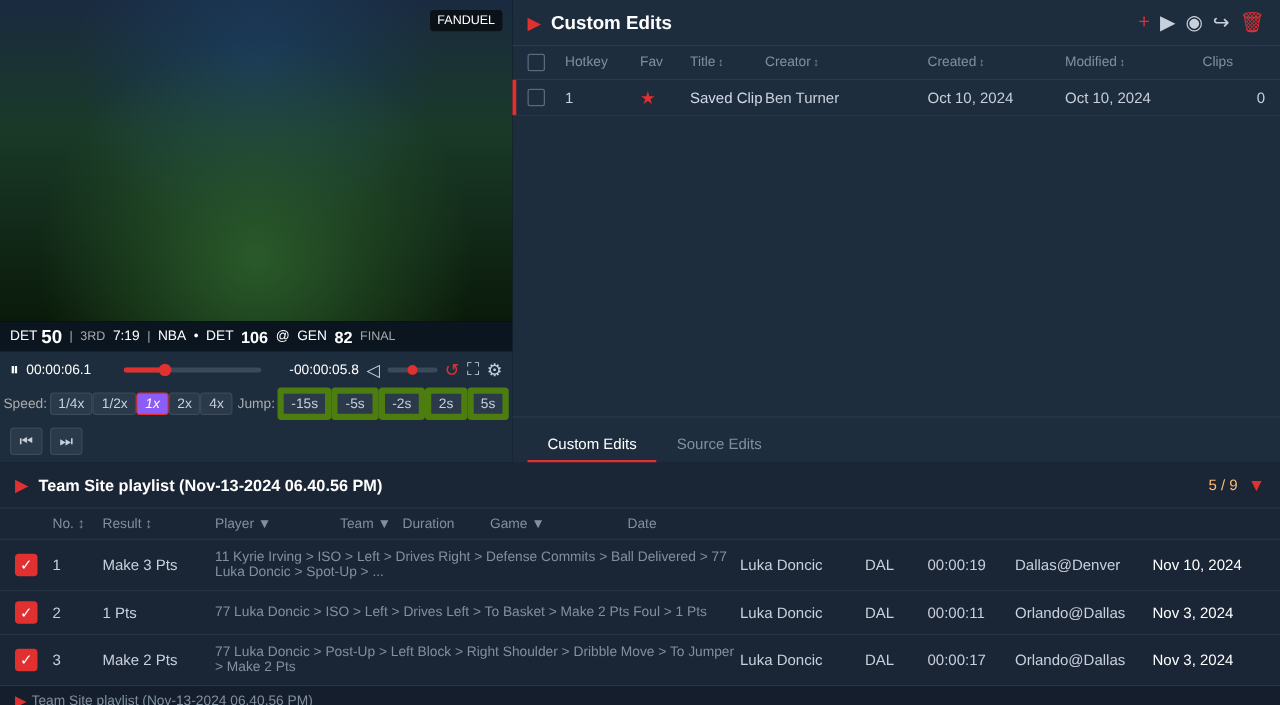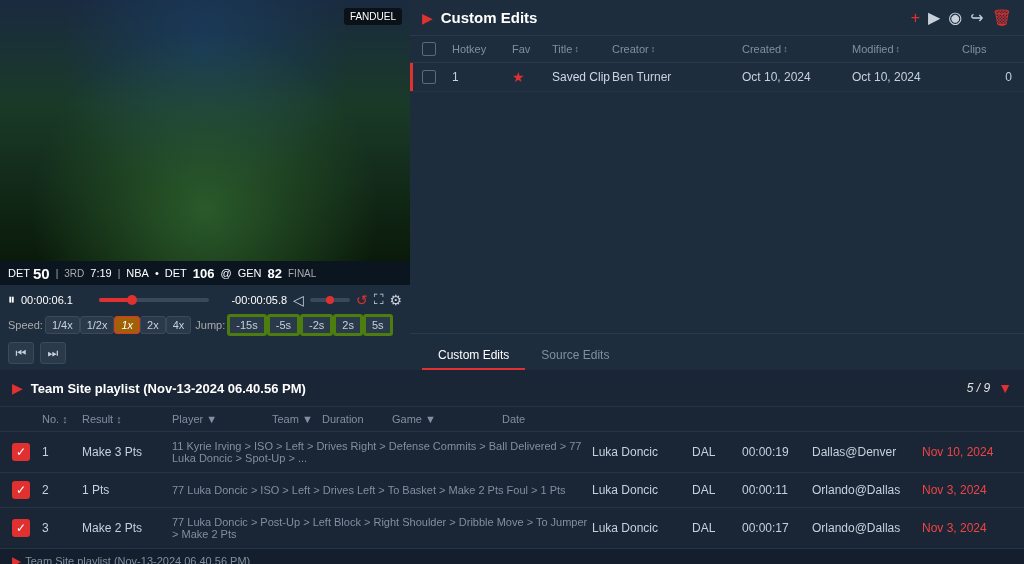--- a/index.html
+++ b/index.html
@@ -150,45 +150,46 @@
       cursor: pointer;
     }
 
     .ctrl-icon.red { color: #e03030; }
 
     .speed-row {
       display: flex;
       align-items: center;
       gap: 0;
       margin-bottom: 6px;
+      justify-content: center;
     }
 
     .speed-label { color: #aaa; font-size: 11px; margin-right: 2px; }
     .jump-label { color: #aaa; font-size: 11px; margin-left: 4px; margin-right: 2px; }
 
     .speed-btn {
       background: #2a3a4a;
       border: 1px solid #3a4a5a;
       color: #c8d0dc;
       padding: 2px 6px;
       border-radius: 3px;
       cursor: pointer;
       font-size: 11px;
     }
 
     .speed-btn.active {
-      background: #a16207;
+      background: #8b5cf6;
       border-color: #e03030;
       color: #fff;
       font-style: italic;
     }
 
     .jump-btn {
       background: #2a3a4a;
-      border: 3px solid #4d7c0f;
+      border: 5px solid #4d7c0f;
       color: #c8d0dc;
       padding: 2px 6px;
       border-radius: 3px;
       cursor: pointer;
       font-size: 11px;
     }
 
     .extra-btns {
       display: flex;
       gap: 6px;
@@ -370,23 +371,22 @@
     }
 
     .playlist-title {
       color: #fff;
       font-size: 13px;
       font-weight: bold;
       flex: 1;
     }
 
     .playlist-count {
-      color: #e5e5e5;
+      color: #fdba74;
       font-size: 12px;
-      font-style: italic;
     }
 
     .playlist-chevron {
       color: #e03030;
       font-size: 14px;
     }
 
     .playlist-table-header {
       display: flex;
       align-items: center;
@@ -426,21 +426,21 @@
 
     .pl-check-mark { color: #fff; font-size: 12px; }
 
     .pl-no { width: 40px; color: #c8d0dc; font-size: 12px; }
     .pl-result { width: 90px; color: #c8d0dc; font-size: 12px; }
     .pl-desc { flex: 1; color: #8090a0; font-size: 11px; }
     .pl-player { width: 100px; color: #c8d0dc; font-size: 12px; }
     .pl-team { width: 50px; color: #c8d0dc; font-size: 12px; }
     .pl-dur { width: 70px; color: #c8d0dc; font-size: 12px; }
     .pl-game { width: 110px; color: #c8d0dc; font-size: 12px; }
-    .pl-date { width: 90px; color: #ef4444; font-size: 12px; }
+    .pl-date { width: 90px; color: #ffffff; font-size: 12px; }
 
     .bottom-bar {
       background: #141e2c;
       padding: 5px 12px;
       font-size: 11px;
       color: #8090a0;
       display: flex;
       align-items: center;
       gap: 4px;
     }

